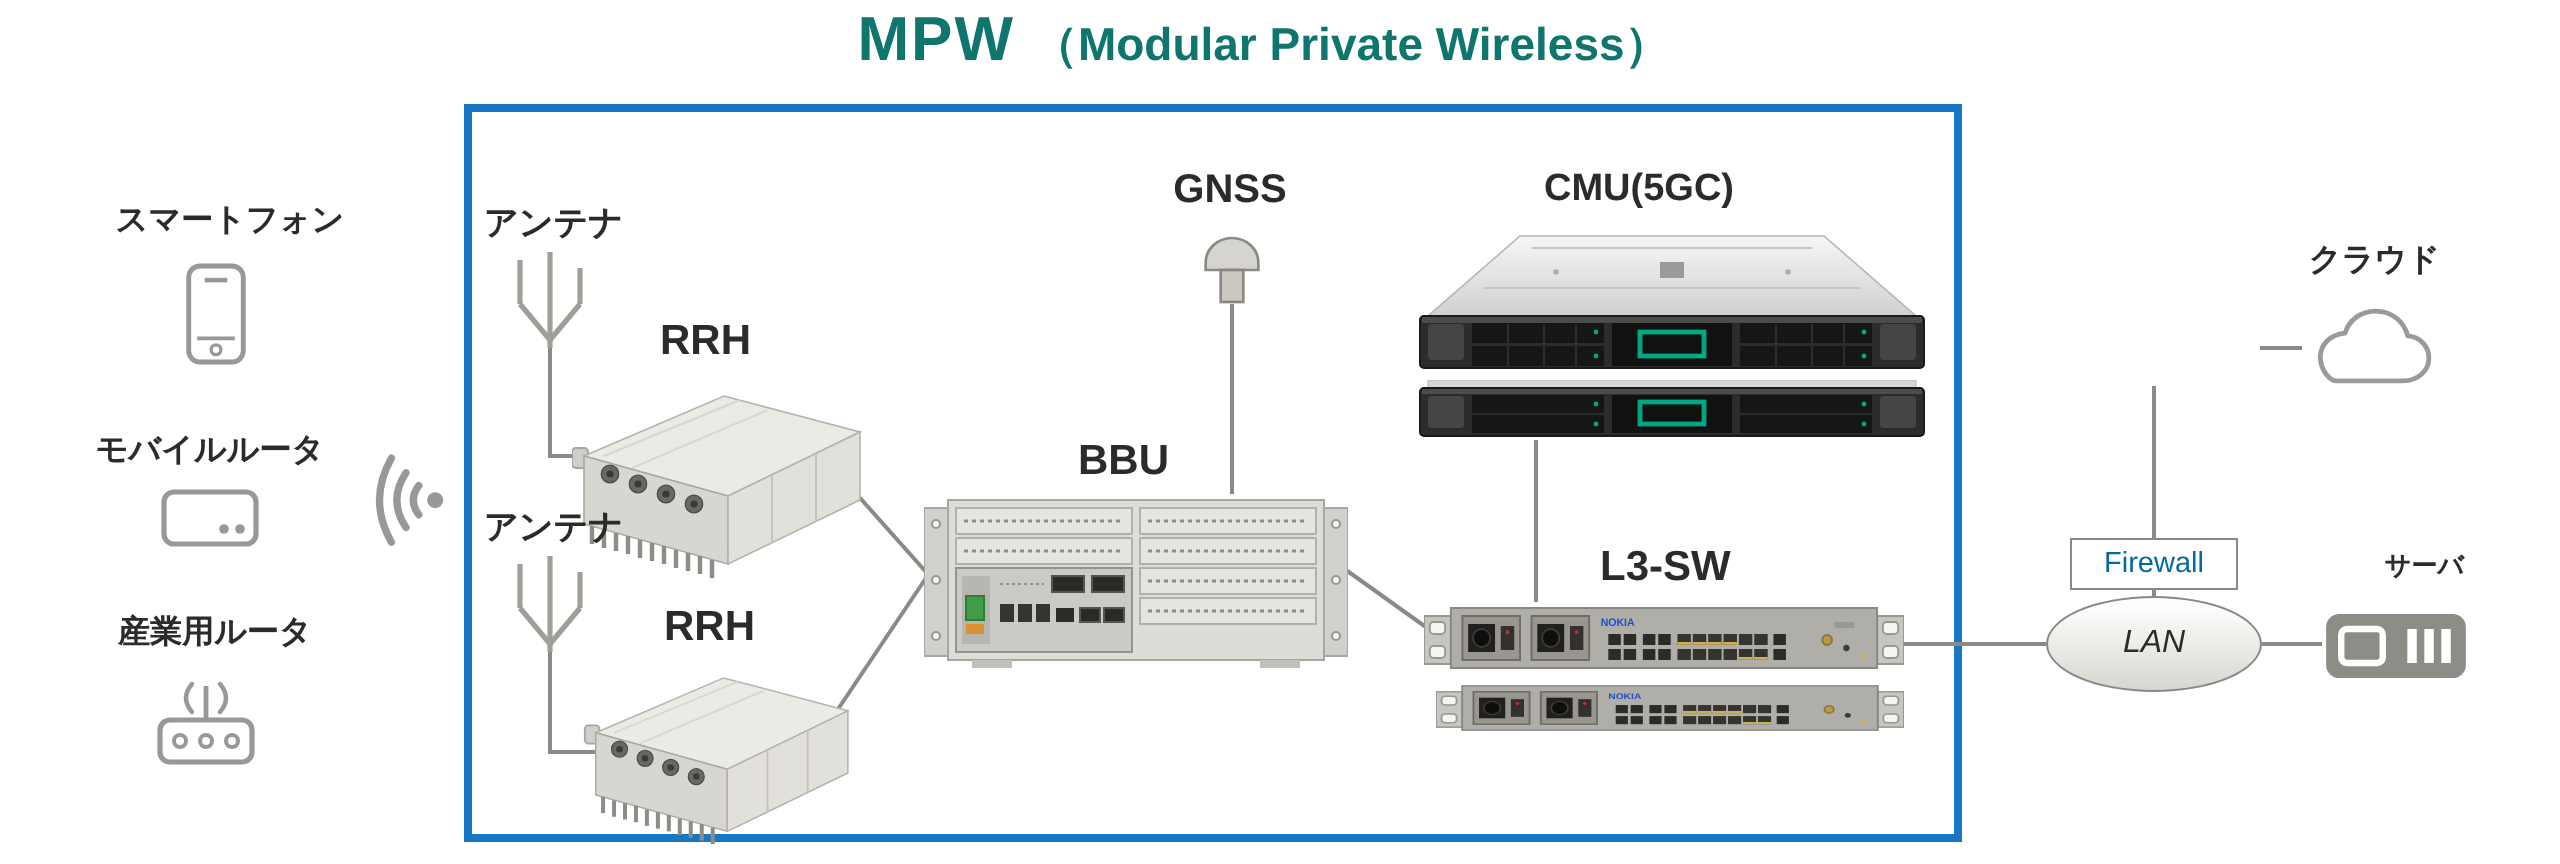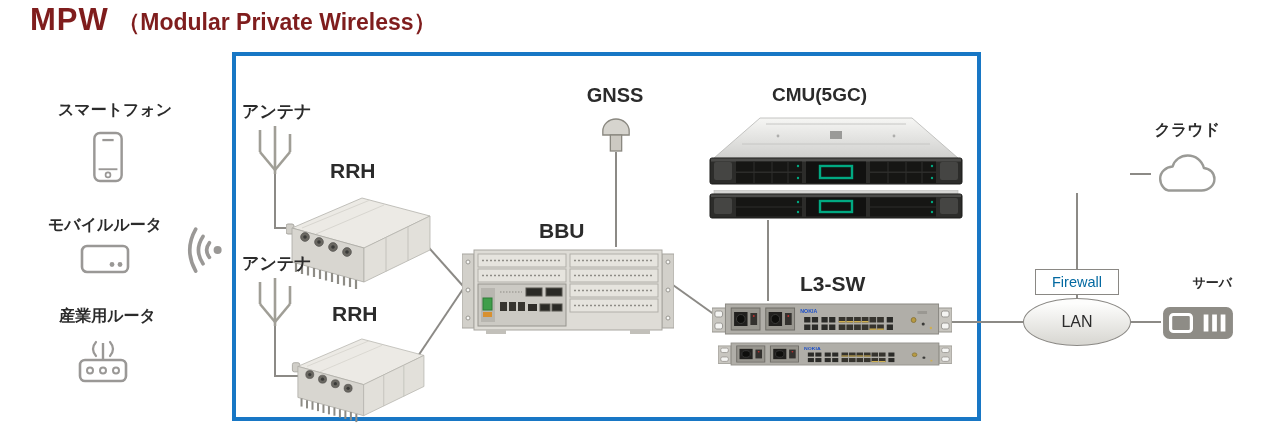--- a/index.html
+++ b/index.html
@@ -1,19 +1,19 @@
 <!DOCTYPE html>
 <html><head>
 <meta charset="utf-8">
 <style>
   html,body{margin:0;padding:0;background:#fff;}
   .canvas{position:relative;width:1280px;height:432px;background:#ffffff;overflow:hidden;
           font-family:"Liberation Sans","DejaVu Sans",sans-serif;}
   .abs{position:absolute;}
-  .title{position:absolute;top:2px;left:0;right:46px;color:#7f1d1d;font-weight:bold;padding-left:30px;}
+  .title{position:absolute;top:2px;left:0;right:46px;text-align:center;color:#0f766e;font-weight:bold;padding-left:30px;}
   .title-main{font-size:31px;letter-spacing:1px;}
   .title-sub{font-size:23px;margin-left:4px;}
   .mpw-box{position:absolute;left:232px;top:52px;width:749px;height:369px;
            border:4px solid #1877c5;background:transparent;box-sizing:border-box;}
   .lbl{position:absolute;font-weight:bold;color:#2b2b2b;white-space:nowrap;}
   .lbl-c{text-align:center;}
   .ellipse{position:absolute;border:1.6px solid #8a8884;border-radius:50%;
            background:linear-gradient(to bottom,#fdfdfc 10%,#d9d8d3 95%);
            display:flex;align-items:center;justify-content:center;
            color:#2b2b2b;box-sizing:border-box;}
@@ -438,21 +438,21 @@
   <div class="lbl lbl-c" style="left:1148px;top:120px;width:72px;font-size:16px;text-align:right;">クラウド</div>
   <svg class="abs" style="left:1148px;top:150px;" width="74" height="46" viewBox="0 0 80 50">
     <path d="M22,44 h36 c8,0 14,-5.5 14,-12.5 c0,-6.5 -5,-11.5 -11.5,-12 c-2,-8 -9,-13.5 -17.5,-13.5 c-8,0 -14.5,5 -16.5,12 c-7.5,0.5 -13.5,6 -13.5,13 c0,7.5 5.5,13 9,13 z" fill="#ffffff" stroke="#9a9a96" stroke-width="2.6" stroke-linejoin="round"></path>
   </svg>
 
 
   <div class="fwbox" style="left:1035px;top:269px;width:84px;height:26px;font-size:14.5px;">
     <span>Firewall</span>
   </div>
 
-  <div class="ellipse" style="left:1023px;top:298px;width:108px;height:48px;font-size:16px;">
+  <div class="ellipse" style="left:1023px;top:298px;width:108px;height:48px;font-size:16px;font-style:italic;">
     <span>LAN</span>
   </div>
 
   <div class="lbl lbl-c" style="left:1160px;top:274px;width:72px;font-size:13px;text-align:right;">サーバ</div>
   <svg class="abs" style="left:1162px;top:306px;" width="72" height="34" viewBox="0 0 76 36">
     <rect x="1" y="1" width="74" height="34" rx="7" fill="#8e8c86"></rect>
     <rect x="9" y="9" width="22" height="18" rx="3" fill="none" stroke="#ffffff" stroke-width="3.4"></rect>
     <rect x="44" y="9" width="5" height="18" fill="#ffffff"></rect>
     <rect x="53" y="9" width="5" height="18" fill="#ffffff"></rect>
     <rect x="62" y="9" width="5" height="18" fill="#ffffff"></rect>

